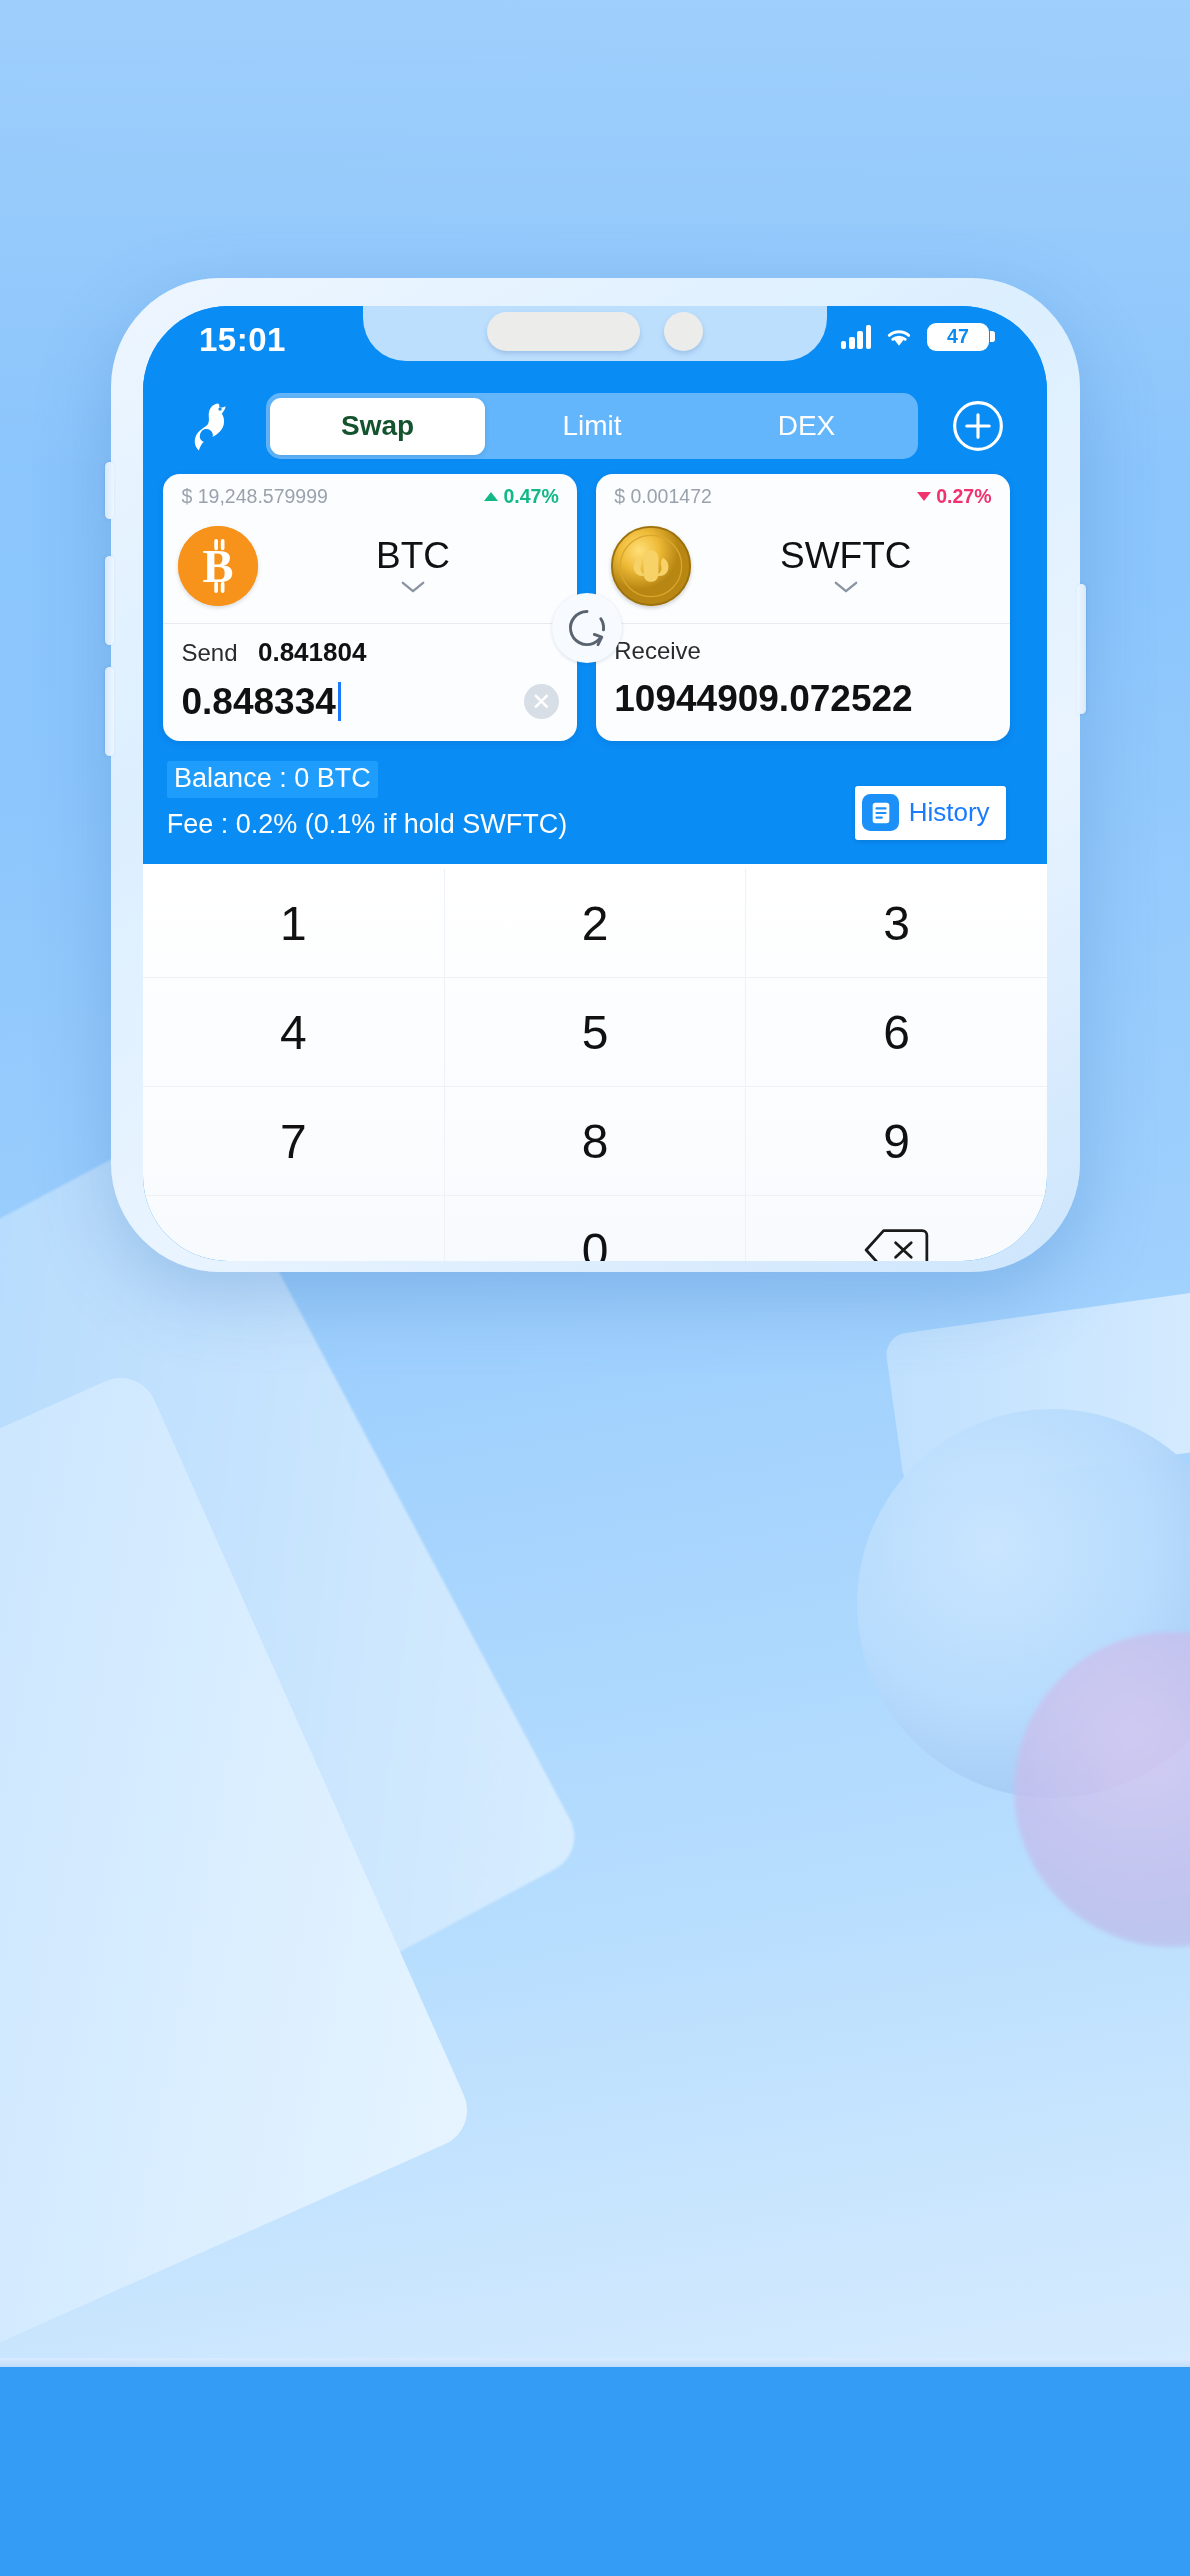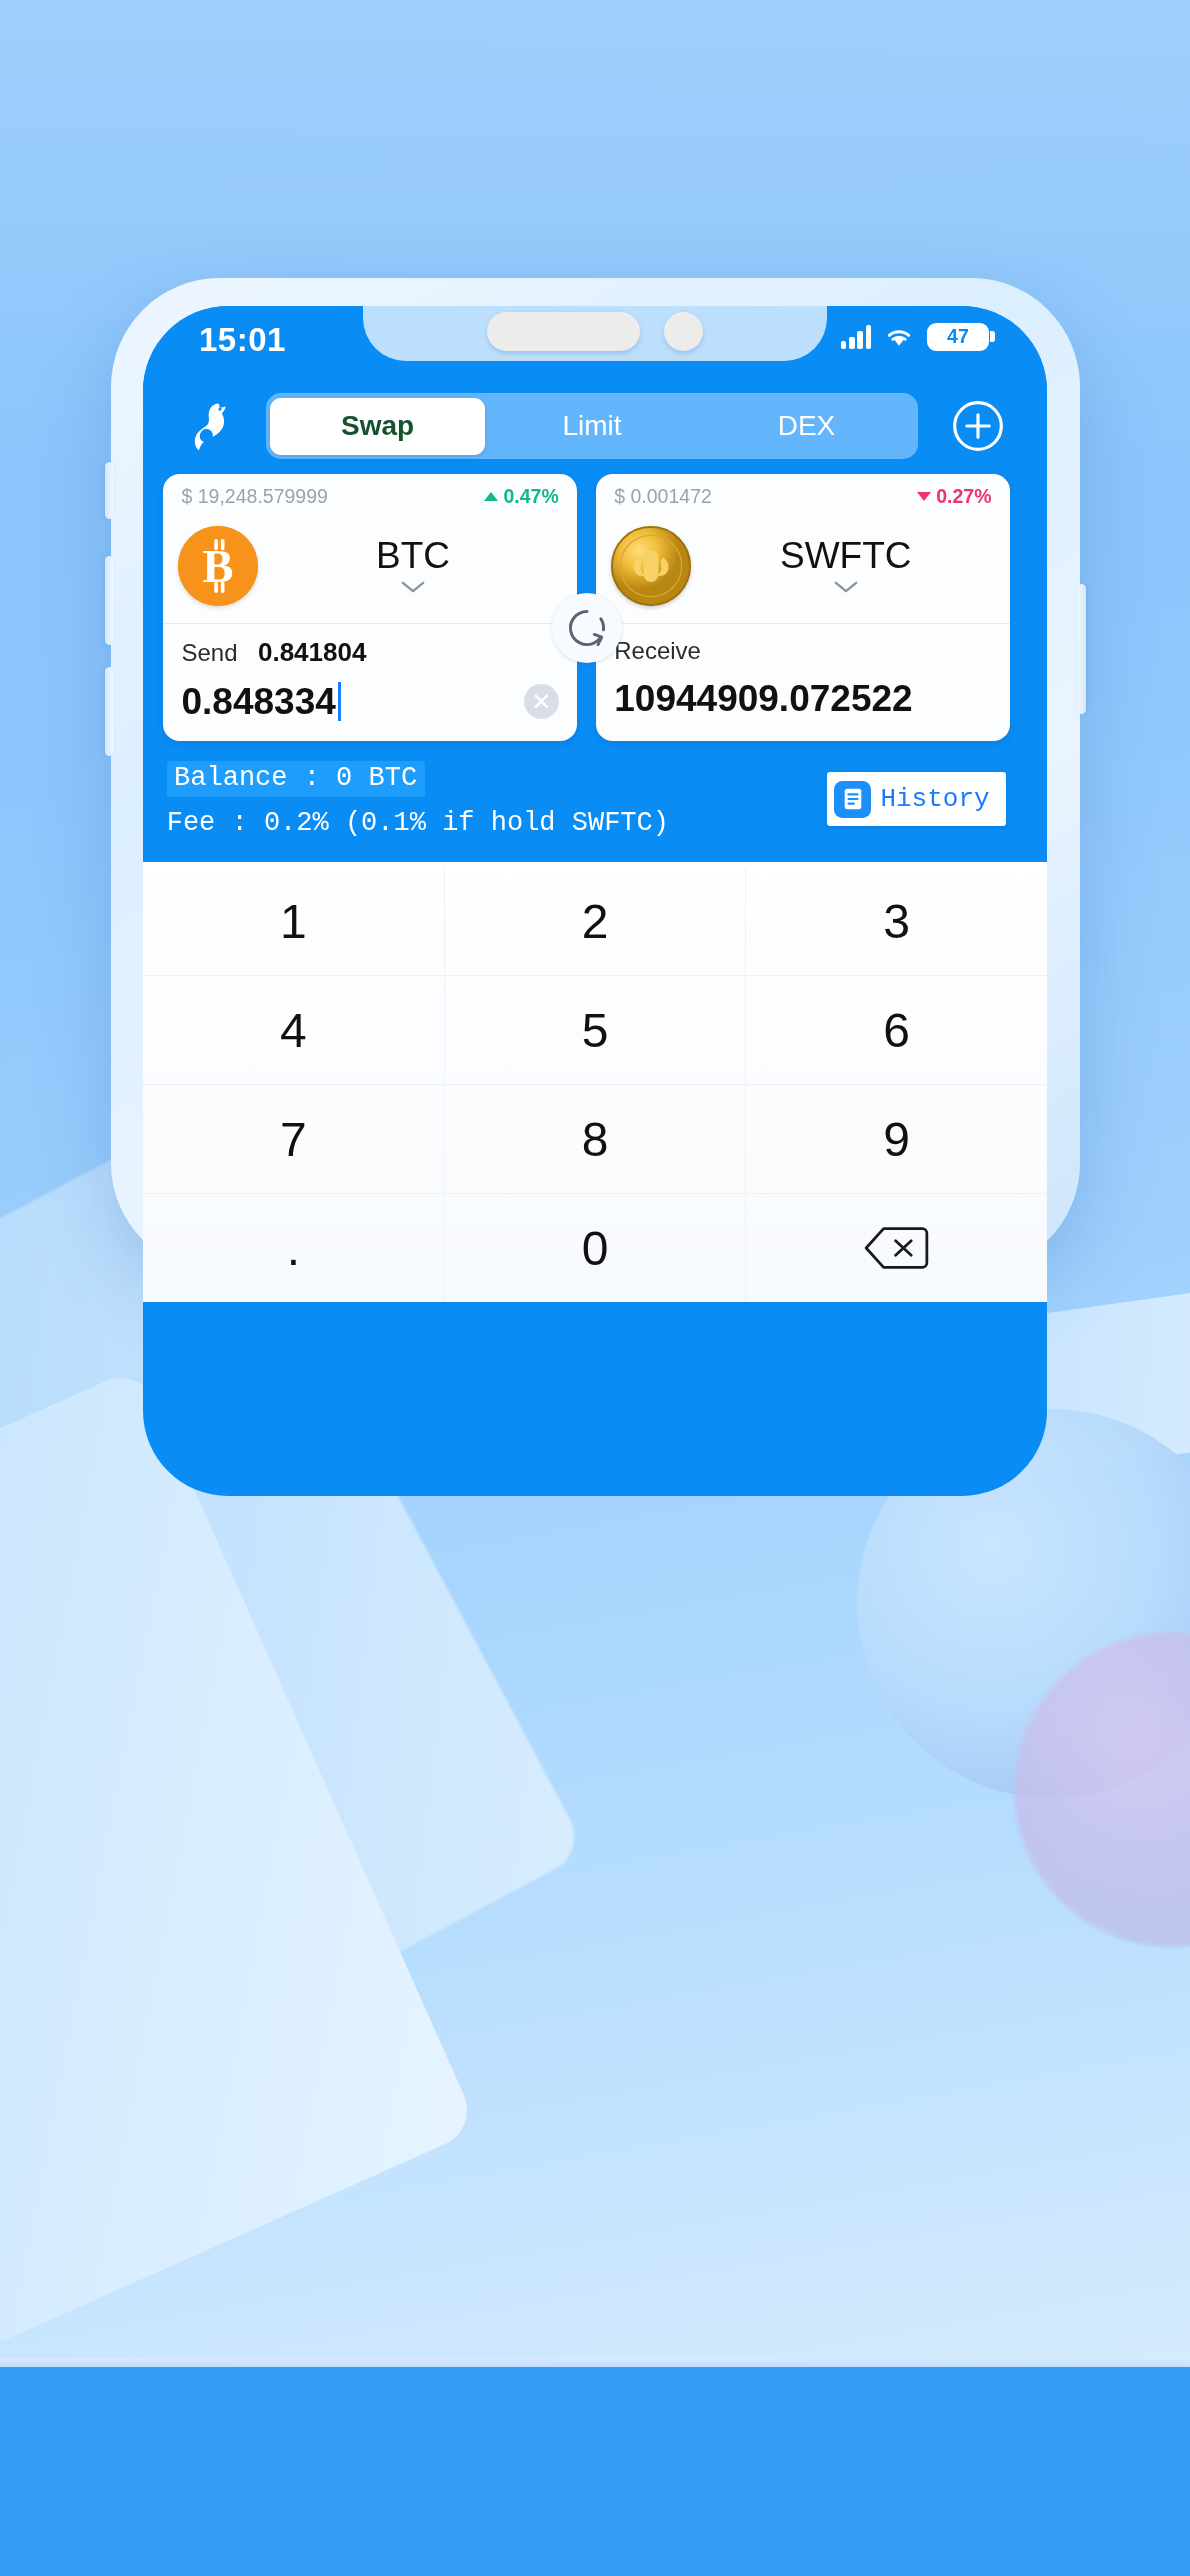--- a/index.html
+++ b/index.html
@@ -83,21 +83,21 @@
     position: absolute;
     inset: 0;
     border-radius: 109px;
     background: linear-gradient(150deg,#eef6ff 0%, #dcefff 35%, #e9f4ff 65%, #cde5fc 100%);
     box-shadow: 0 24px 74px rgba(56,115,190,.30);
   }
 
   #phone-screen {
     position: absolute;
     left: 32px; top: 28px;
-    width: 904px; height: 1190px;
+    width: 904px; height: 955px;
     border-radius: 85px;
     overflow: hidden;
     background: #0a8cf5;
   }
 
   
   .side-btn {
     position: absolute;
     left: -5.6px;
     width: 8.3px;
@@ -306,23 +306,22 @@
     transform: translateX(-50%);
     width: 70px; height: 70px;
     border-radius: 50%;
     background: #f7fbff;
     display: flex; align-items: center; justify-content: center;
     box-shadow: 0 0.9px 3.7px rgba(0,40,90,.14);
     z-index: 5;
   }
 
   #info-row {
-    display: flex; align-items: center; justify-content: space-between;
+    display: flex; align-items: flex-end; justify-content: space-between;
     padding: 20.4px 3.7px 24px 3.7px;
-    font-family: Liberation Mono, monospace;
   }
   #info-left {}
   #balance-text {
     display: inline-block;
     font-size: 27px; color: #ffffff; font-weight: 500;
     background: #1f9dfc;
     padding: 1.9px 7.4px 3.7px 7.4px;
     border-radius: 2.8px;
   }
   #fee-text {

